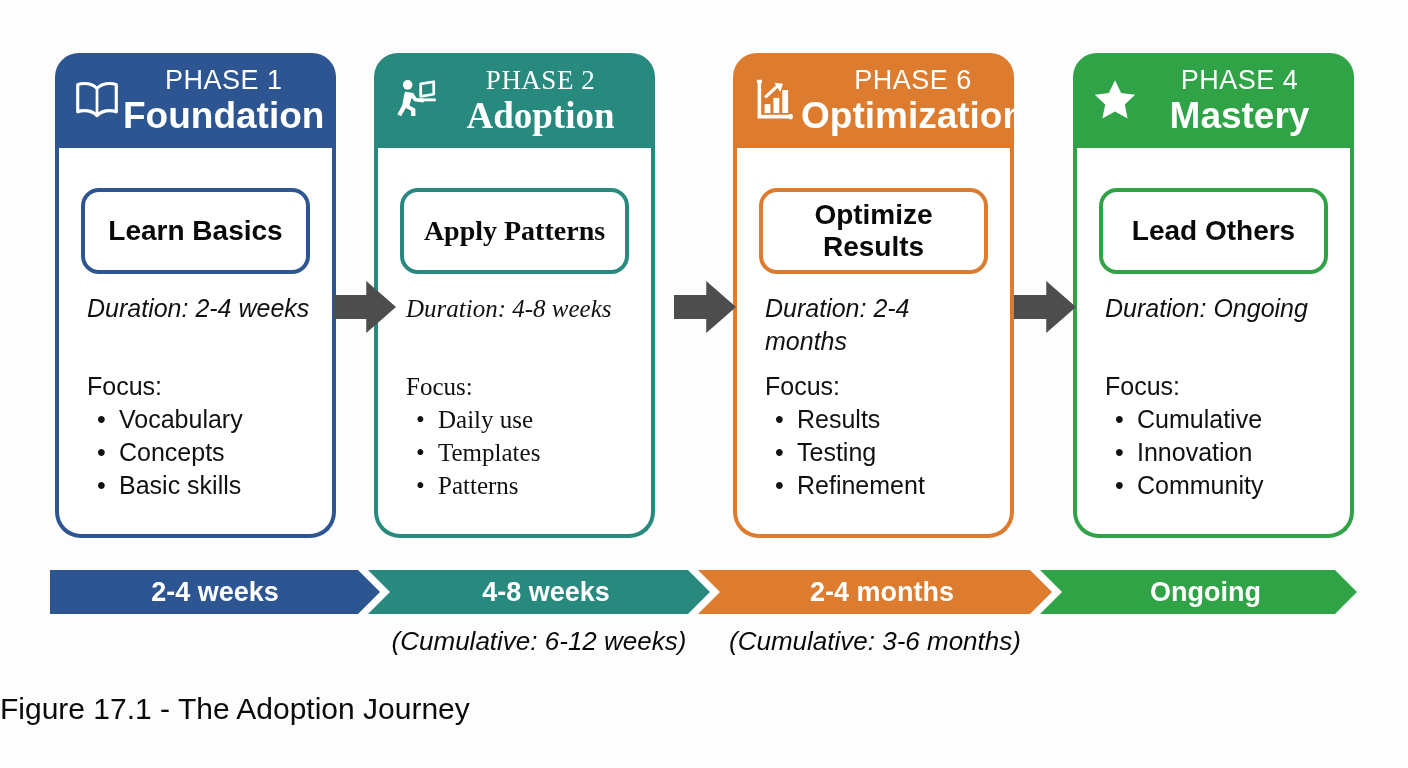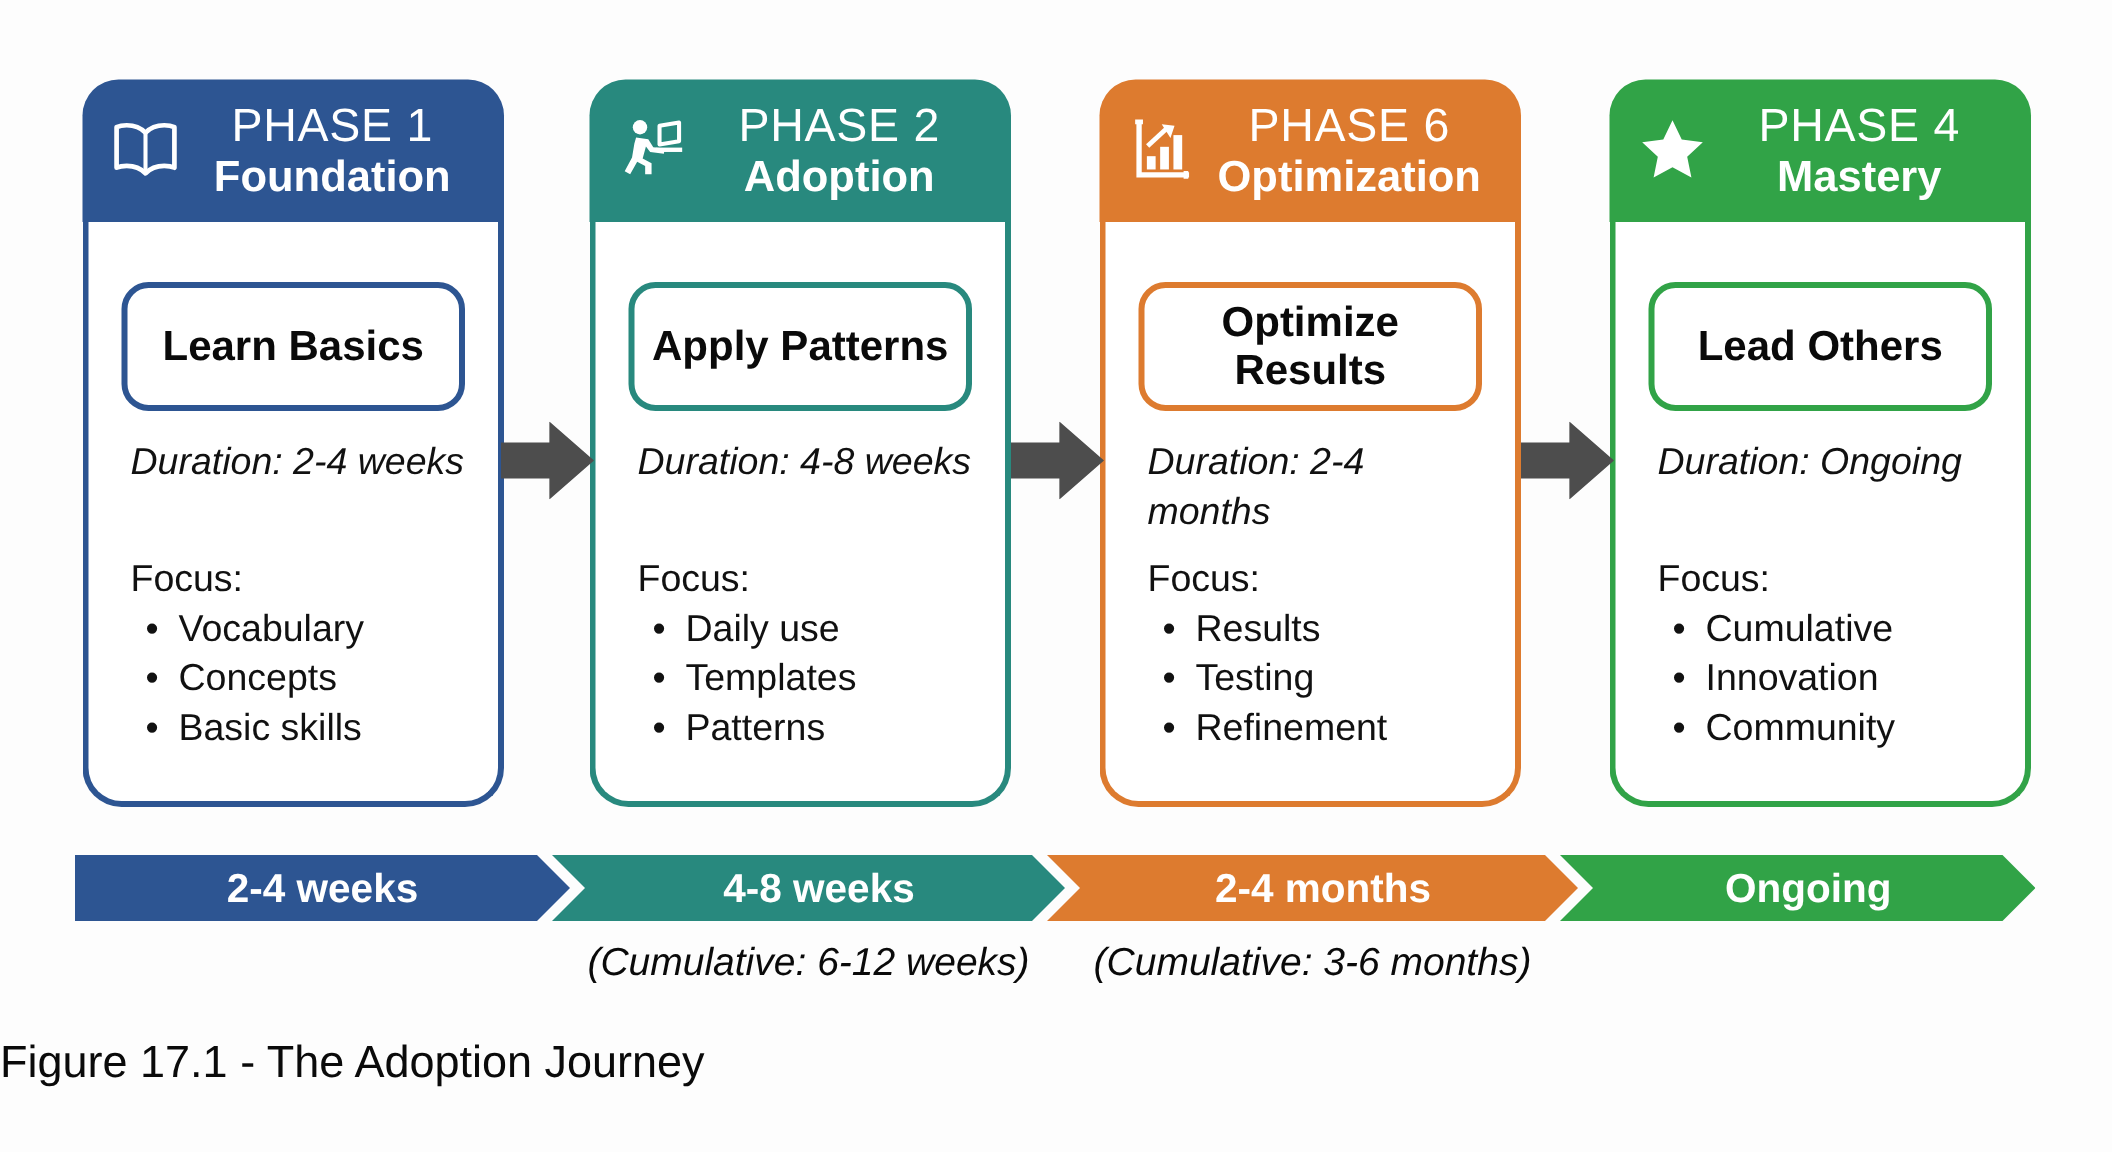--- a/index.html
+++ b/index.html
@@ -8,22 +8,22 @@
   .canvas { position:relative; width:1408px; height:768px; background:#fdfdfd; overflow:hidden; }
 
   
   .card { position:absolute; top:53px; width:281px; height:485px; }
   .card-header {
     height:95px; border-radius:24px 24px 0 0; background:var(--c);
     display:flex; align-items:center; padding:0 10px 0 16px; color:#fff;
   }
   .head-icon { width:52px; height:52px; flex:0 0 52px; display:flex; align-items:center; justify-content:center; }
   .head-text { flex:1; text-align:center; line-height:1.12; padding-right:6px; }
-  .phase-label { font-size:31px; font-weight:400; letter-spacing:.5px; }
-  .phase-name  { font-size:29px; font-weight:700; }
+  .phase-label { font-size:27px; font-weight:400; letter-spacing:.5px; }
+  .phase-name  { font-size:37px; font-weight:700; }
   .card-body {
     height:390px; background:#fff; border:4px solid var(--c); border-top:none;
     border-radius:0 0 26px 26px; padding:40px 22px 0;
   }
   .title-box {
     height:86px; border:4px solid var(--c); border-radius:18px;
     display:flex; align-items:center; justify-content:center; text-align:center;
     font-size:28px; font-weight:700; line-height:1.15; color:#0a0a0a; padding:0 10px;
   }
   .duration { margin-top:18px; height:64px; font-size:25px; font-style:italic; line-height:33px; padding-left:6px; }
@@ -89,21 +89,21 @@
             </li>
           <li>
               <span class="bullet">•</span>
               <span>Basic skills</span>
             </li>
         </ul>
       </div>
     </div>
   </div>
 
-  <div class="card" style="left: 393px; --c: #28897e;">
+  <div class="card" style="left: 374px; font-family: Liberation Serif, serif; --c: #28897e;">
     <div class="card-header">
       <span class="head-icon">
         <svg width="50" height="50" viewBox="0 0 48 48">
           <circle cx="16" cy="8.5" r="4.6" fill="#fff"></circle>
           <path d="M13.5 15l7.8 1.2 3.2 5 7.2.8-.4 3.4-8.8-1.1-2.7-3.5-2.1 7.6 5.7 3.1v7h-4.1v-5.2l-5.1-2.7-4.5 8-3.5-2 4.7-8.7 1.5-9z" fill="#fff"></path>
           <path d="M28.5 7.5 L41 5.5 L41 17.5 L28.5 19.5 Z" fill="none" stroke="#fff" stroke-width="2.6" stroke-linejoin="round"></path>
           <path d="M26 21.5h17v2.8H26z" fill="#fff"></path>
         </svg>
       </span>
       <div class="head-text">

